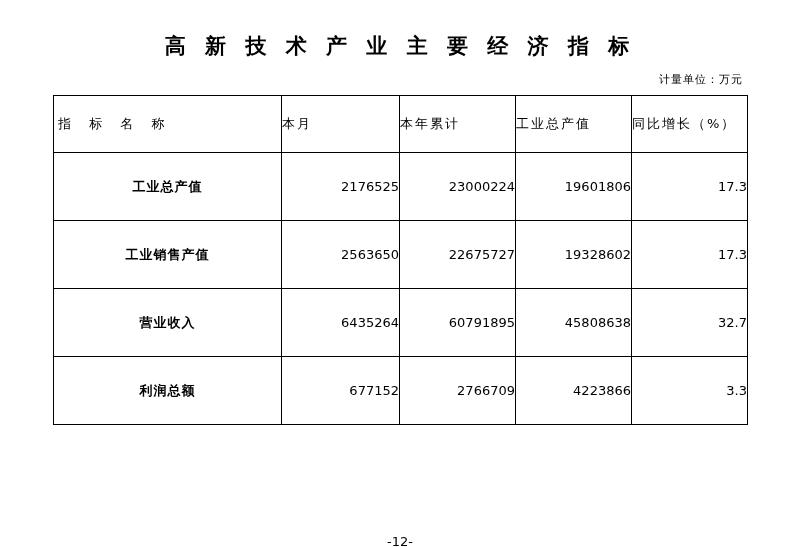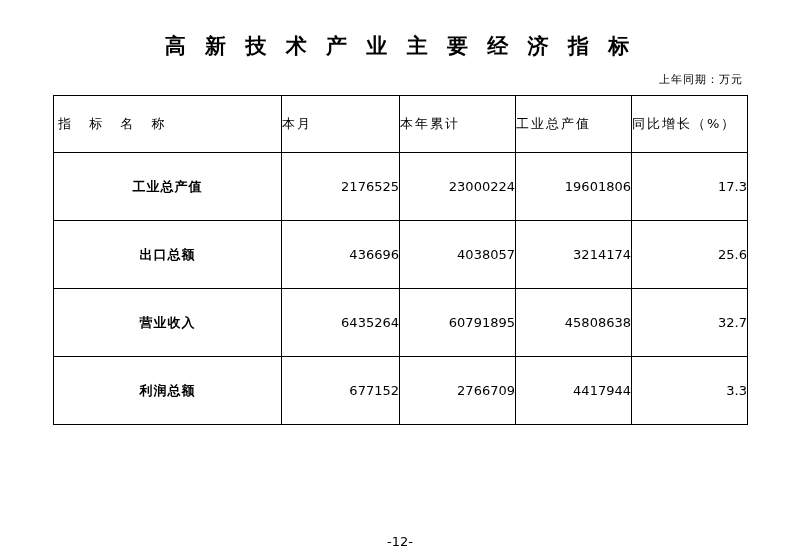--- a/index.html
+++ b/index.html
@@ -95,21 +95,21 @@
     font-family: "DejaVu Sans", "Liberation Sans", sans-serif;
   }
 </style>
 </head>
 <body>
 
 <div class="page">
 
   <div class="doc-title">高 新 技 术 产 业 主 要 经 济 指 标</div>
 
-  <div class="unit-note">上年同期：万元</div>
+  <div class="unit-note">计量单位：万元</div>
 
   <div class="table-wrap">
     <table class="stats">
       <colgroup>
         <col class="c0">
         <col class="c1">
         <col class="c2">
         <col class="c3">
         <col class="c4">
       </colgroup>
@@ -124,38 +124,38 @@
       </thead>
       <tbody>
         <tr>
           <td class="label-cell">工业总产值</td>
           <td class="num-cell">2176525</td>
           <td class="num-cell">23000224</td>
           <td class="num-cell">19601806</td>
           <td class="num-cell">17.3</td>
         </tr>
         <tr>
-          <td class="label-cell">出口总额</td>
-          <td class="num-cell">436696</td>
-          <td class="num-cell">4038057</td>
-          <td class="num-cell">3214174</td>
-          <td class="num-cell">25.6</td>
+          <td class="label-cell">工业销售产值</td>
+          <td class="num-cell">2563650</td>
+          <td class="num-cell">22675727</td>
+          <td class="num-cell">19328602</td>
+          <td class="num-cell">17.3</td>
         </tr>
         <tr>
           <td class="label-cell">营业收入</td>
           <td class="num-cell">6435264</td>
           <td class="num-cell">60791895</td>
           <td class="num-cell">45808638</td>
           <td class="num-cell">32.7</td>
         </tr>
         <tr>
           <td class="label-cell">利润总额</td>
           <td class="num-cell">677152</td>
           <td class="num-cell">2766709</td>
-          <td class="num-cell">4417944</td>
+          <td class="num-cell">4223866</td>
           <td class="num-cell">3.3</td>
         </tr>
       </tbody>
     </table>
   </div>
 
   <div class="page-number">-12-</div>
 
 </div>
 

